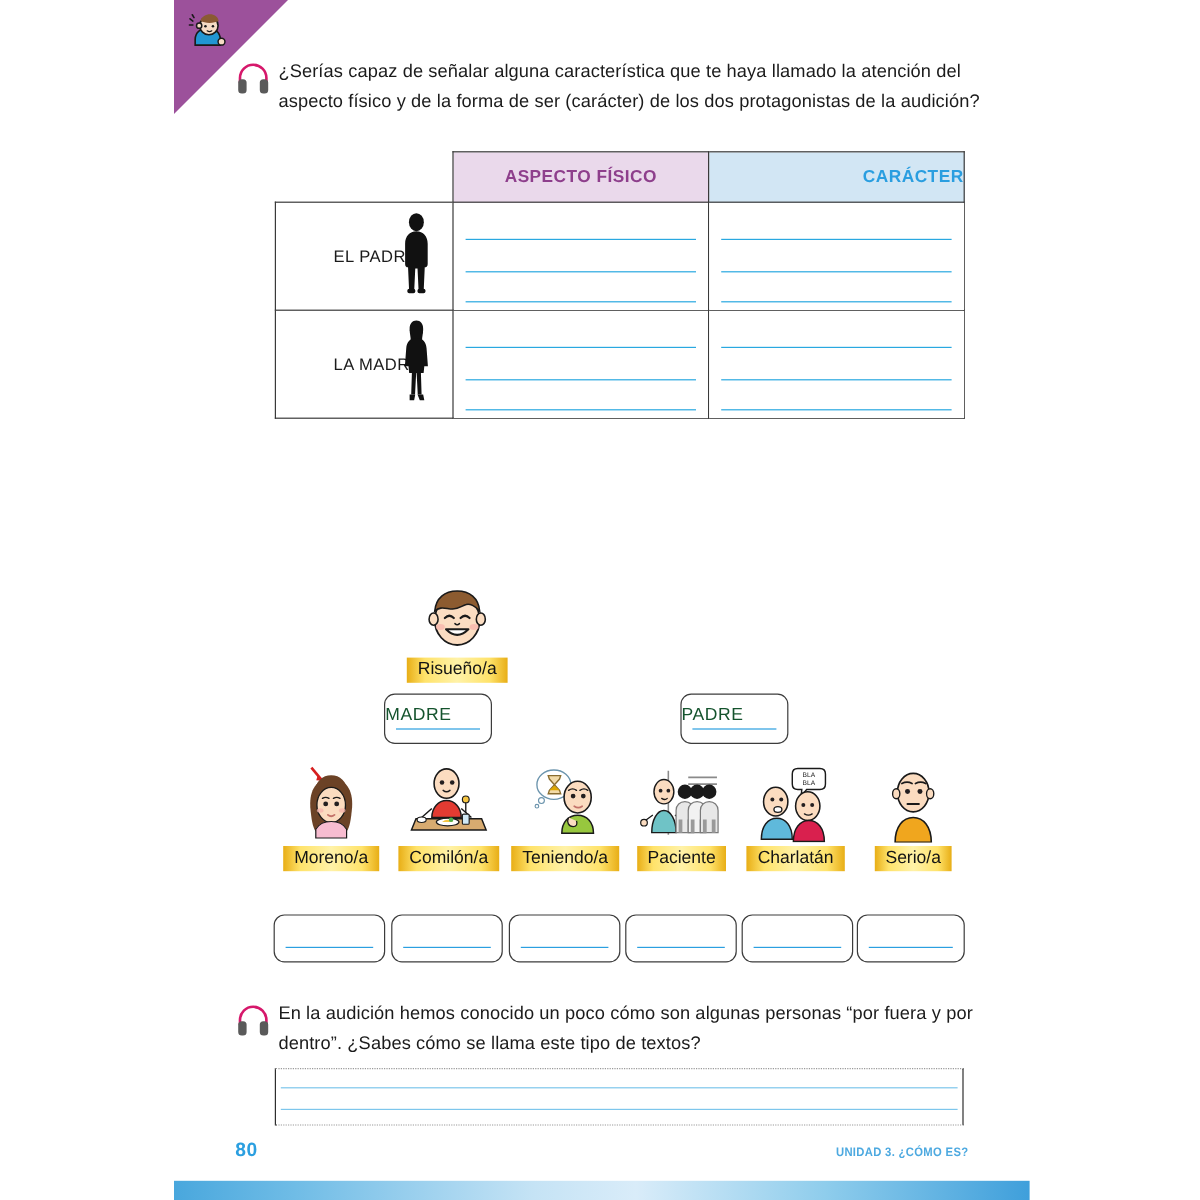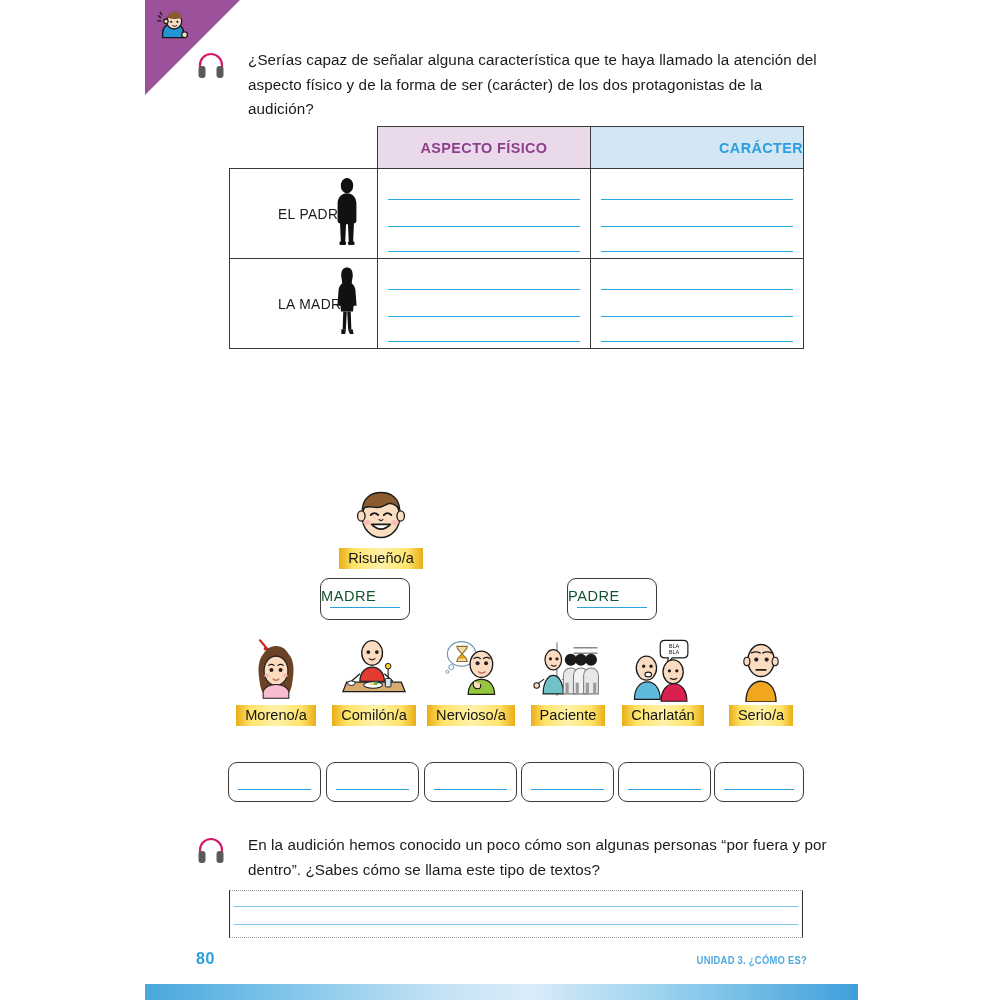--- a/index.html
+++ b/index.html
@@ -13,21 +13,21 @@
 
   
   .corner-triangle {
     position: absolute; left: 145px; top: 0; width: 95px; height: 95px;
     background: #9C519B;
     clip-path: polygon(0 0, 100% 0, 0 100%);
   }
   .corner-icon { position: absolute; left: 155px; top: 8px; width: 42px; height: 42px; }
 
   
-  .qrow { position: absolute; display: flex; align-items: flex-start; gap: 16px; }
+  .qrow { position: absolute; display: flex; align-items: flex-start; }
   .hp-icon { flex: 0 0 auto; width: 30px; height: 30px; margin-right: 6px; margin-top: 2px; }
   .qtext {
     font-size: 15.2px; line-height: 1.62; color: #1b1b1b;
     font-family: "Liberation Sans", sans-serif;
     letter-spacing: .1px;
   }
 
   
   .tbl { position: absolute; left: 229px; top: 126px; border-collapse: collapse; }
   .tbl td, .tbl th { border: 1.6px solid #3a3a3a; padding: 0; }
@@ -269,21 +269,21 @@
         <path d="M21 24h9l-4.5-4z" fill="#e0a800"></path>
         <ellipse cx="46" cy="30" rx="12" ry="14" fill="#fbdcc0" stroke="#1a1a1a" stroke-width="1.4"></ellipse>
         <circle cx="42" cy="29" r="2.1" fill="#231f20"></circle>
         <circle cx="51" cy="29" r="2.1" fill="#231f20"></circle>
         <path d="M38 24q3.6-2.6 7 0M48 24q3.6-2.6 7 0" stroke="#1a1a1a" stroke-width="1.2" fill="none" stroke-linecap="round"></path>
         <path d="M43 38q3.6 2.4 7 0" stroke="#c4736a" stroke-width="1.5" fill="none" stroke-linecap="round"></path>
         <path d="M32 62c0-10 6-16 14-16s14 6 14 16z" fill="#97c73e" stroke="#1a1a1a" stroke-width="1.3"></path>
         <path d="M38 48c-2 4 0 8 4 8 3 0 4-2 3-5" fill="#fbdcc0" stroke="#1a1a1a" stroke-width="1.2"></path>
       </svg>
     </div>
-    <div><span class="ylabel">Nervioso/a</span></div>
+    <div><span class="ylabel">Teniendo/a</span></div>
   </div>
 
   <div class="card" style="left:520px; top:640px; width:96px;">
     <div class="card-img">
       <svg viewBox="0 0 76 70" width="70" height="66">
         <path d="M26 6v58" stroke="#8a8a8a" stroke-width="1.4"></path>
         <path d="M44 12h26M44 18h26M44 24h22" stroke="#8a8a8a" stroke-width="1.6"></path>
         <g>
           <ellipse cx="22" cy="25" rx="9" ry="11" fill="#fbdcc0" stroke="#1a1a1a" stroke-width="1.3"></ellipse>
           <circle cx="19" cy="24" r="1.7" fill="#231f20"></circle>

